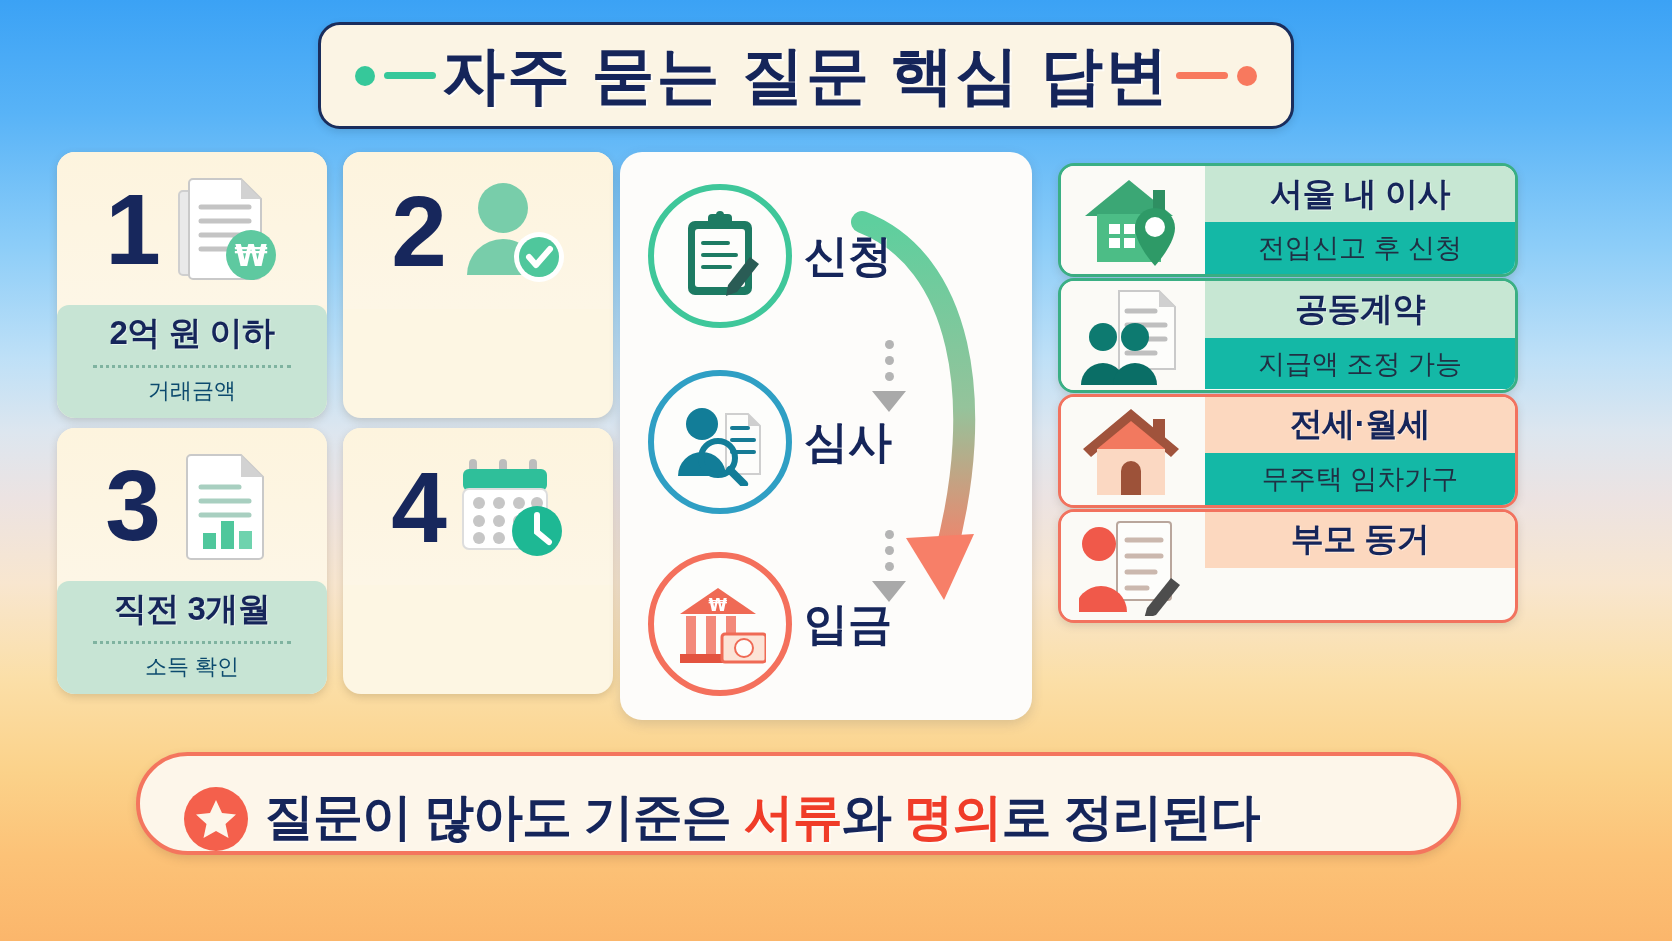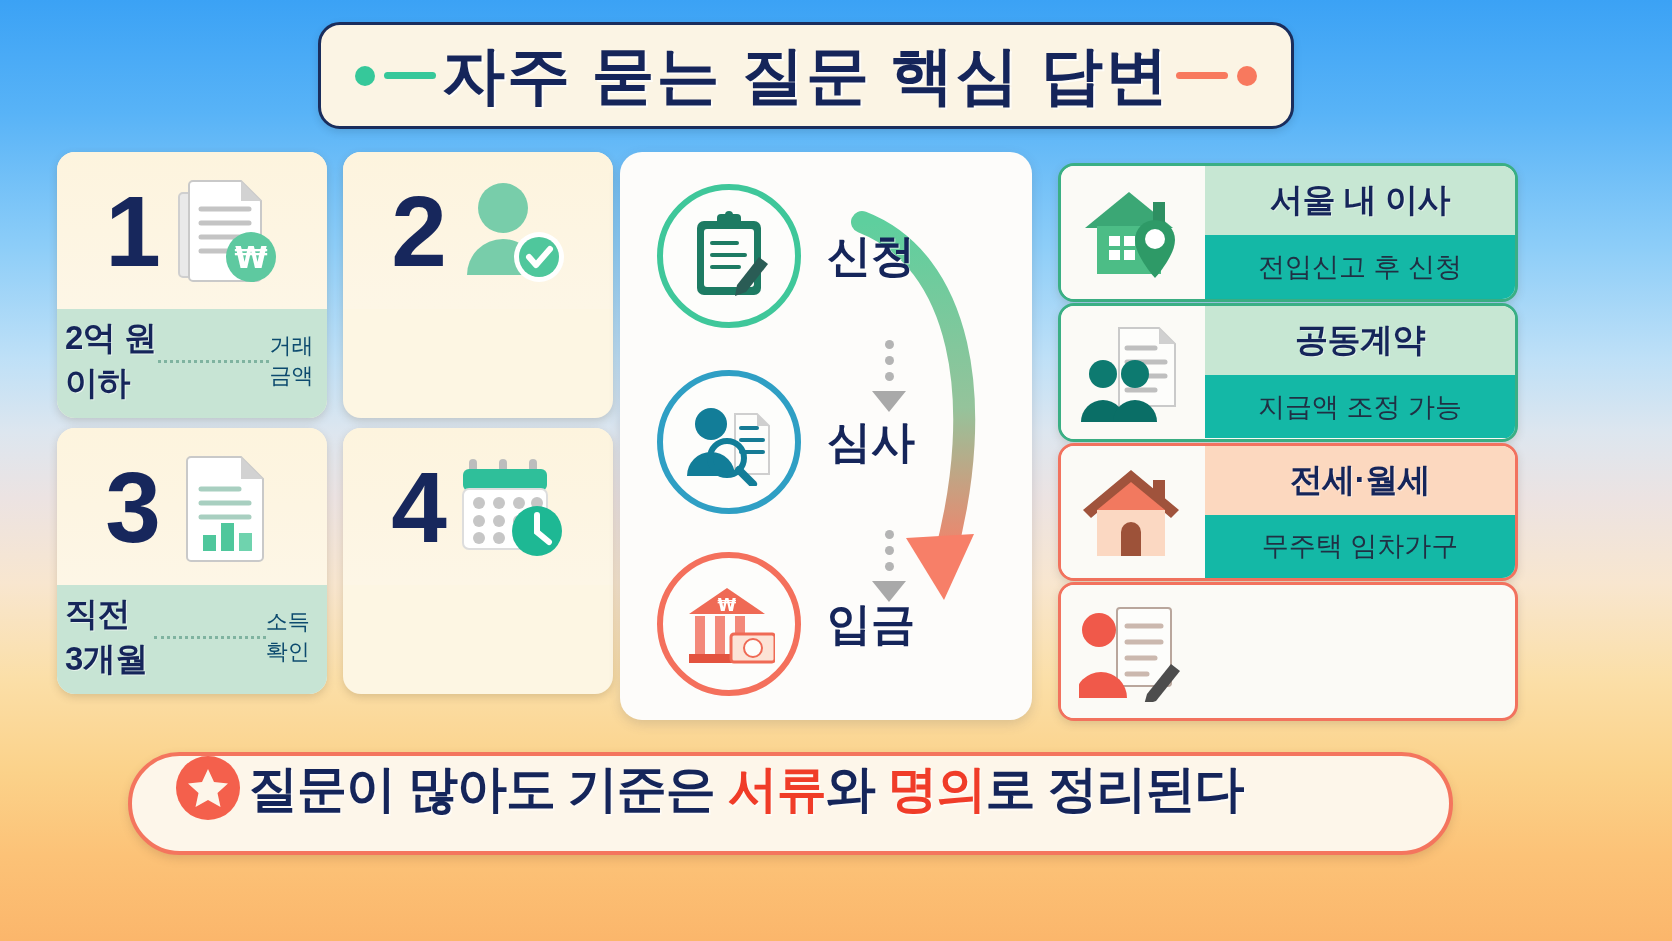--- a/index.html
+++ b/index.html
@@ -51,37 +51,38 @@
   }
   .num-top{
     height:157px; display:flex; align-items:center; justify-content:center;
     gap:10px; padding:0 12px;
     background:linear-gradient(180deg,#fdf4de 0%,#fdf6e6 100%);
   }
   .num-digit{ font-size:100px; font-weight:bold; color:#17275c; line-height:.9; }
   .num-icon{ width:108px; height:112px; flex-shrink:0; }
   .num-bottom{
     flex:1; background:#c7e4d4;
-    display:flex; flex-direction:row; align-items:center; justify-content:center;
+    display:flex; flex-direction:column; align-items:center; justify-content:center;
     padding:6px 8px 12px;
+    border-radius:12px;
   }
   .num-head{ font-size:33px; font-weight:bold; color:#15255a; letter-spacing:-.5px;
              text-shadow:1px 1px 0 rgba(255,255,255,.55); }
   .num-sep{ width:78%; height:0; border-top:3px dotted #7fb3a0; margin:9px 0 8px; }
   .num-sub{ font-size:22px; color:#0c4a6e; }
 
   
   #flow-panel{
     position:absolute; left:620px; top:152px; width:412px; height:568px;
     background:#fdfcfa; border-radius:22px;
     box-shadow:0 4px 12px rgba(80,80,90,.18);
     overflow:hidden;
   }
   .flow-step{
-    position:absolute; left:37px; display:flex; align-items:center; gap:26px;
+    position:absolute; left:28px; display:flex; align-items:center; gap:12px;
   }
   .flow-circle{
     width:144px;height:144px;border-radius:50%;
     display:flex;align-items:center;justify-content:center;
     background:#fdfdfb;
   }
   .flow-circle.c1{ border:6px solid #3fc79a; }
   .flow-circle.c2{ border:6px solid #2f9fc4; }
   .flow-circle.c3{ border:6px solid #f4705c; }
   .flow-label{ font-size:44px; font-weight:bold; color:#15255a;
@@ -91,21 +92,21 @@
     align-items:center; gap:7px;
   }
   .flow-conn .cdot{ width:9px;height:9px;border-radius:50%;background:#b4b4b4; }
   .flow-arrow{ width:0;height:0;border-left:17px solid transparent;
                border-right:17px solid transparent;border-top:21px solid #a9a9a9;
                margin-top:3px; }
   #flow-bigarrow{ position:absolute; right:-6px; top:56px; width:190px; height:460px; }
 
   
   #right-cards{
-    position:absolute; left:1058px; top:163px; width:460px; height:558px;
+    position:absolute; left:1058px; top:163px; width:460px; height:460px;
     display:flex; flex-direction:column; gap:1px;
   }
   .info-card{
     flex:1; display:flex; align-items:stretch;
     background:#fbfaf6; border-radius:16px; overflow:hidden;
     box-shadow:0 3px 8px rgba(90,80,60,.18);
   }
   .info-card.green{ border:3px solid #3aaf84; }
   .info-card.coral{ border:3px solid #f2725e; }
   .info-icon{
@@ -122,23 +123,23 @@
   }
   .green .info-head{ background:#c7e7d3; }
   .coral .info-head{ background:#fcd8bf; }
   .info-sub{
     height:48%; display:flex; align-items:center; justify-content:center;
     font-size:27px; color:#203044; background:#14b8a6;
   }
 
   
   #bottom-banner{
-    position:absolute; left:128px; top:752px; width:1325px; height:103px;
+    position:absolute; left:136px; top:752px; width:1325px; height:103px;
     background:#fdf6ea; border:4px solid #f4755e; border-radius:52px;
-    display:flex; align-items:flex-start; gap:8px; padding-left:44px;
+    display:flex; align-items:flex-end; gap:16px; padding-left:44px;
     box-shadow:0 4px 10px rgba(120,80,50,.2);
   }
   #star-badge{
     width:64px;height:64px;border-radius:50%;background:#f4604c;
     display:flex;align-items:center;justify-content:center;flex-shrink:0;
   }
   #banner-text{
     font-size:50px; font-weight:bold; color:#15255a; letter-spacing:-1px;
     white-space:nowrap; text-shadow:1.5px 1.5px 0 rgba(255,255,255,.6);
   }
@@ -411,20 +412,21 @@
             <line x1="48" y1="40" x2="82" y2="40"></line>
           <line x1="48" y1="56" x2="76" y2="56"></line>
             <line x1="48" y1="72" x2="68" y2="72"></line>
         </g>
         <circle cx="20" cy="28" r="17" fill="#f0594a"></circle>
         <path d="M-4 96 a26 26 0 0 1 52 0 z" fill="#f0594a"></path>
         <path d="M68 92 L92 62 l9 7 L77 99 l-12 4 z" fill="#4d4d4d"></path>
       </svg>
     </div>
     <div class="info-body">
+      <div class="info-head">부모 동거</div>
     </div>
   </div>
 
 </div>
 
 <div id="bottom-banner">
   <span id="star-badge">
     <svg width="44" height="44" viewBox="0 0 44 44">
       <path d="M22 3 l6 13 l14 1.5 l-10.5 9.5 l3 14 L22 34 L9.5 41 l3 -14 L2 17.5 L16 16 z" fill="#fdf6ea"></path>
     </svg>

